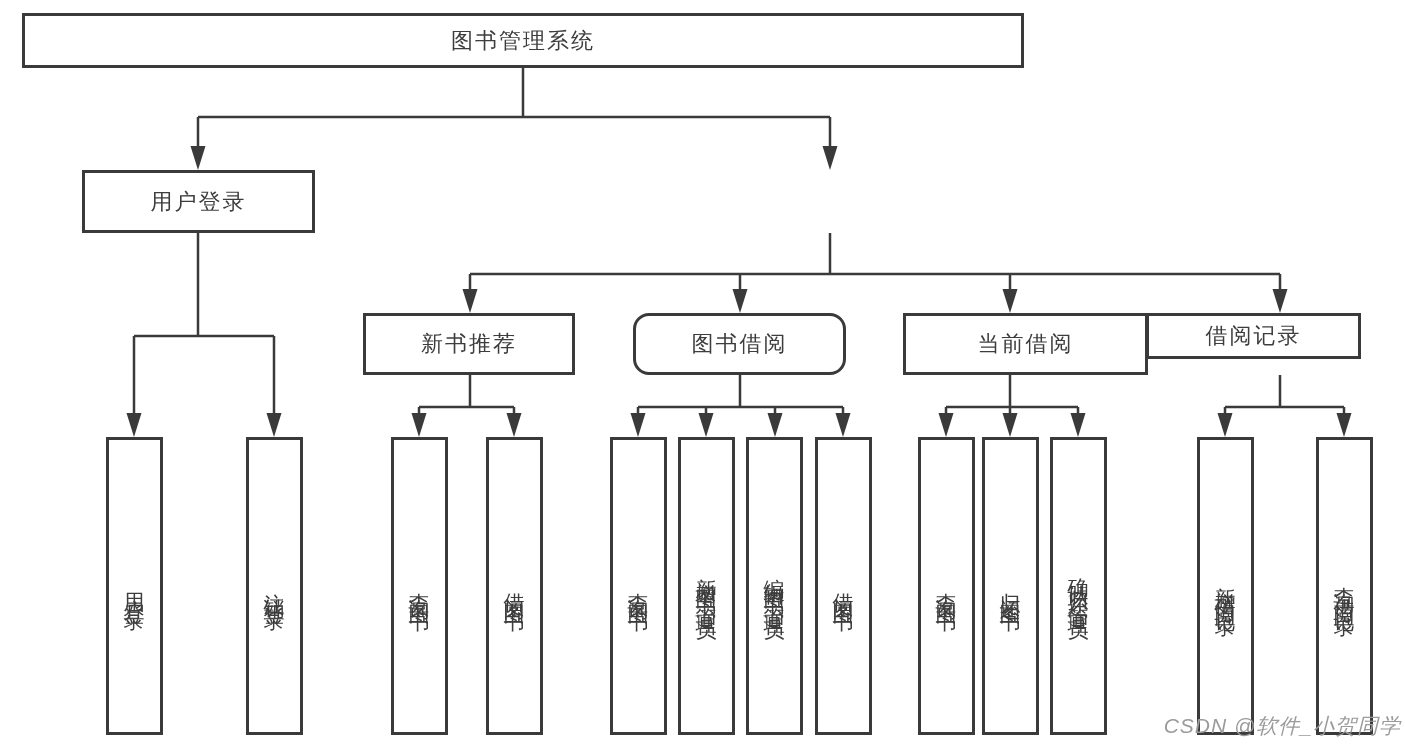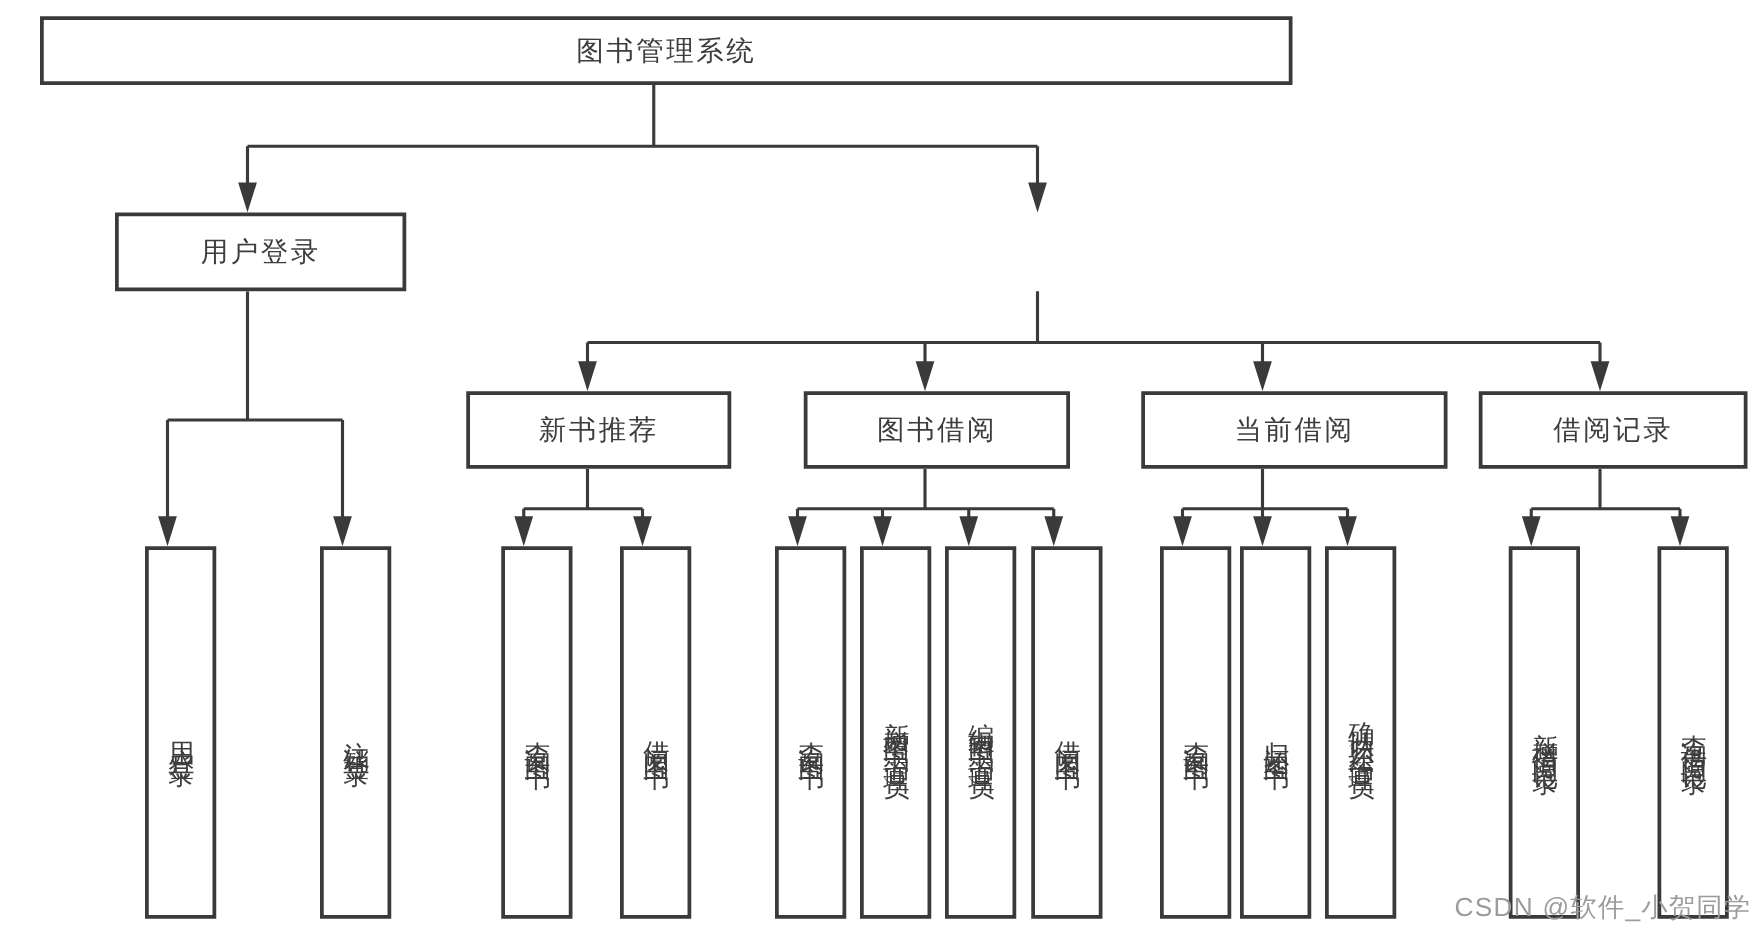--- a/index.html
+++ b/index.html
@@ -27,39 +27,39 @@
     background: #ffffff;
     border: 3px solid #3a3a3a;
     display: flex;
     align-items: center;
     justify-content: center;
     font-size: 22px;
     color: #3d3d3d;
     letter-spacing: 2px;
     white-space: nowrap;
     z-index: 2;
-    margin-left: 10px;
   }
   .vbox {
     writing-mode: vertical-rl;
     text-orientation: mixed;
     font-size: 21px;
     letter-spacing: 6px;
     line-height: 1;
     white-space: normal;
     padding-top: 4px;
   }
   .watermark {
     position: absolute;
     right: 4px;
     bottom: 7px;
     font-size: 21px;
     color: #9b9b9b;
     letter-spacing: 1px;
     z-index: 3;
+    font-style: italic;
   }
 </style>
 </head>
 <body>
 
 <div class="canvas">
 
   <svg class="wires" width="1405" height="747" viewBox="0 0 1405 747">
     <g stroke="#3a3a3a" stroke-width="2.5" fill="none">
 
@@ -101,23 +101,23 @@
       <polygon points="1225,437 1217.5,413 1232.5,413"></polygon>
       <polygon points="1344,437 1336.5,413 1351.5,413"></polygon>
     </g>
   </svg>
 
   <div class="box" style="left:22px; top:13px; width:1002px; height:55px;">图书管理系统</div>
 
   <div class="box" style="left:82px; top:170px; width:233px; height:63px;">用户登录</div>
 
   <div class="box" style="left:363px; top:313px; width:212px; height:62px;">新书推荐</div>
-  <div class="box" style="left:633px; top:313px; width:213px; height:62px;">图书借阅</div>
+  <div class="box" style="left:633px; top:313px; width:213px; height:62px;border-radius:16px;">图书借阅</div>
   <div class="box" style="left:903px; top:313px; width:245px; height:62px;">当前借阅</div>
-  <div class="box" style="left:1173px; top:313px; width:215px; height:62px;">借阅记录</div>
+  <div class="box" style="left:1146px; top:313px; width:215px; height:46px;">借阅记录</div>
 
   <div class="box vbox" style="left:106px; top:437px; width:57px; height:298px;">用户登录</div>
   <div class="box vbox" style="left:246px; top:437px; width:57px; height:298px;">注销登录</div>
 
   <div class="box vbox" style="left:391px; top:437px; width:57px; height:298px;">查询图书</div>
   <div class="box vbox" style="left:486px; top:437px; width:57px; height:298px;">借阅图书</div>
 
   <div class="box vbox" style="left:610px; top:437px; width:57px; height:298px;">查询图书</div>
   <div class="box vbox" style="left:678px; top:437px; width:57px; height:298px;">新增图书（管理员）</div>
   <div class="box vbox" style="left:746px; top:437px; width:57px; height:298px;">编辑图书（管理员）</div>

